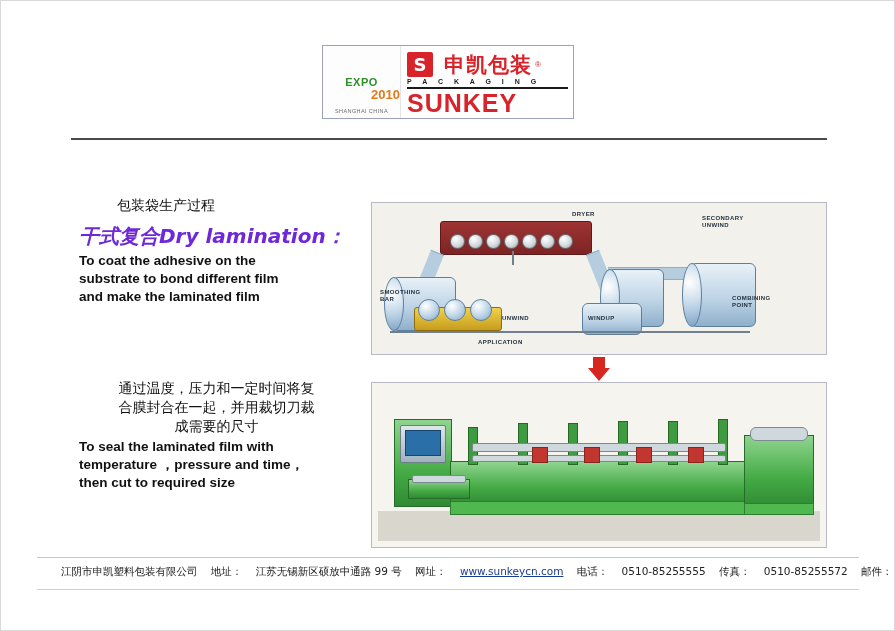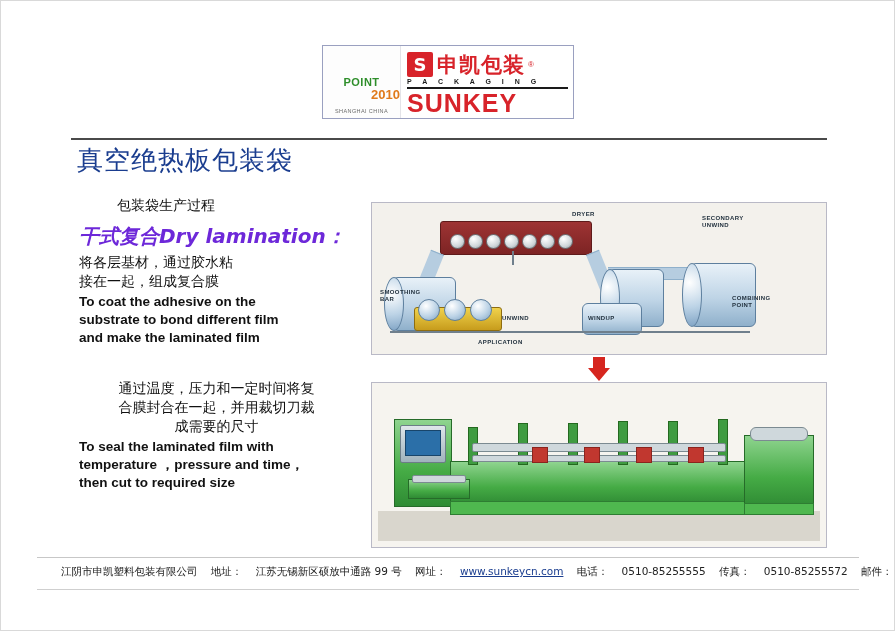--- a/index.html
+++ b/index.html
@@ -107,21 +107,21 @@
     background: #d8232a;
     color: #ffffff;
     font-size: 18px;
     font-weight: bold;
     line-height: 25px;
     text-align: center;
     font-family: "DejaVu Sans", sans-serif;
     border-radius: 2px;
   }
   .sk-cn {
-    margin-left: 4px;
+    margin-left: 11px;
     font-size: 21px;
     font-weight: bold;
     color: #d8232a;
     letter-spacing: 1px;
     font-family: "DejaVu Sans", sans-serif;
   }
   .sk-reg {
     font-size: 8px;
     color: #d8232a;
     vertical-align: top;
@@ -391,45 +391,42 @@
     background: #cfcfcf;
   }
 </style>
 </head>
 <body>
 
 <div class="slide">
 
   <div class="logo-band">
     <div class="logo-expo">
-      <div class="expo-text">POINT</div>
+      <div class="expo-text">EXPO</div>
       <div class="expo-year">2010</div>
       <div class="expo-city">SHANGHAI CHINA</div>
     </div>
     <div class="logo-sunkey">
       <div class="sunkey-top">
         <div class="sk-badge">S</div>
         <div class="sk-cn">申凯包装</div>
         <div class="sk-reg">®</div>
       </div>
       <div class="sk-packaging">P A C K A G I N G</div>
       <div class="sk-rule"></div>
       <div class="sk-name">SUNKEY</div>
     </div>
   </div>
 
   <div class="title-rule"></div>
-  <div class="slide-title">真空绝热板包装袋</div>
 
   <div class="subtitle">包装袋生产过程</div>
 
   <div class="section sec-dry">
     <div class="sec-head">干式复合Dry lamination：</div>
-    <div class="sec-cn" style="white-space: pre-line;">将各层基材，通过胶水粘
-接在一起，组成复合膜</div>
     <div class="sec-en" style="white-space: pre-line;">To coat the adhesive on the
 substrate to bond different film
 and make the laminated film</div>
   </div>
 
   <div class="section sec-bag">
     <div class="sec-cn" style="white-space: pre-line; text-align: center;">通过温度，压力和一定时间将复
 合膜封合在一起，并用裁切刀裁
 成需要的尺寸</div>
     <div class="sec-en" style="white-space: pre-line;">To seal the laminated film with

